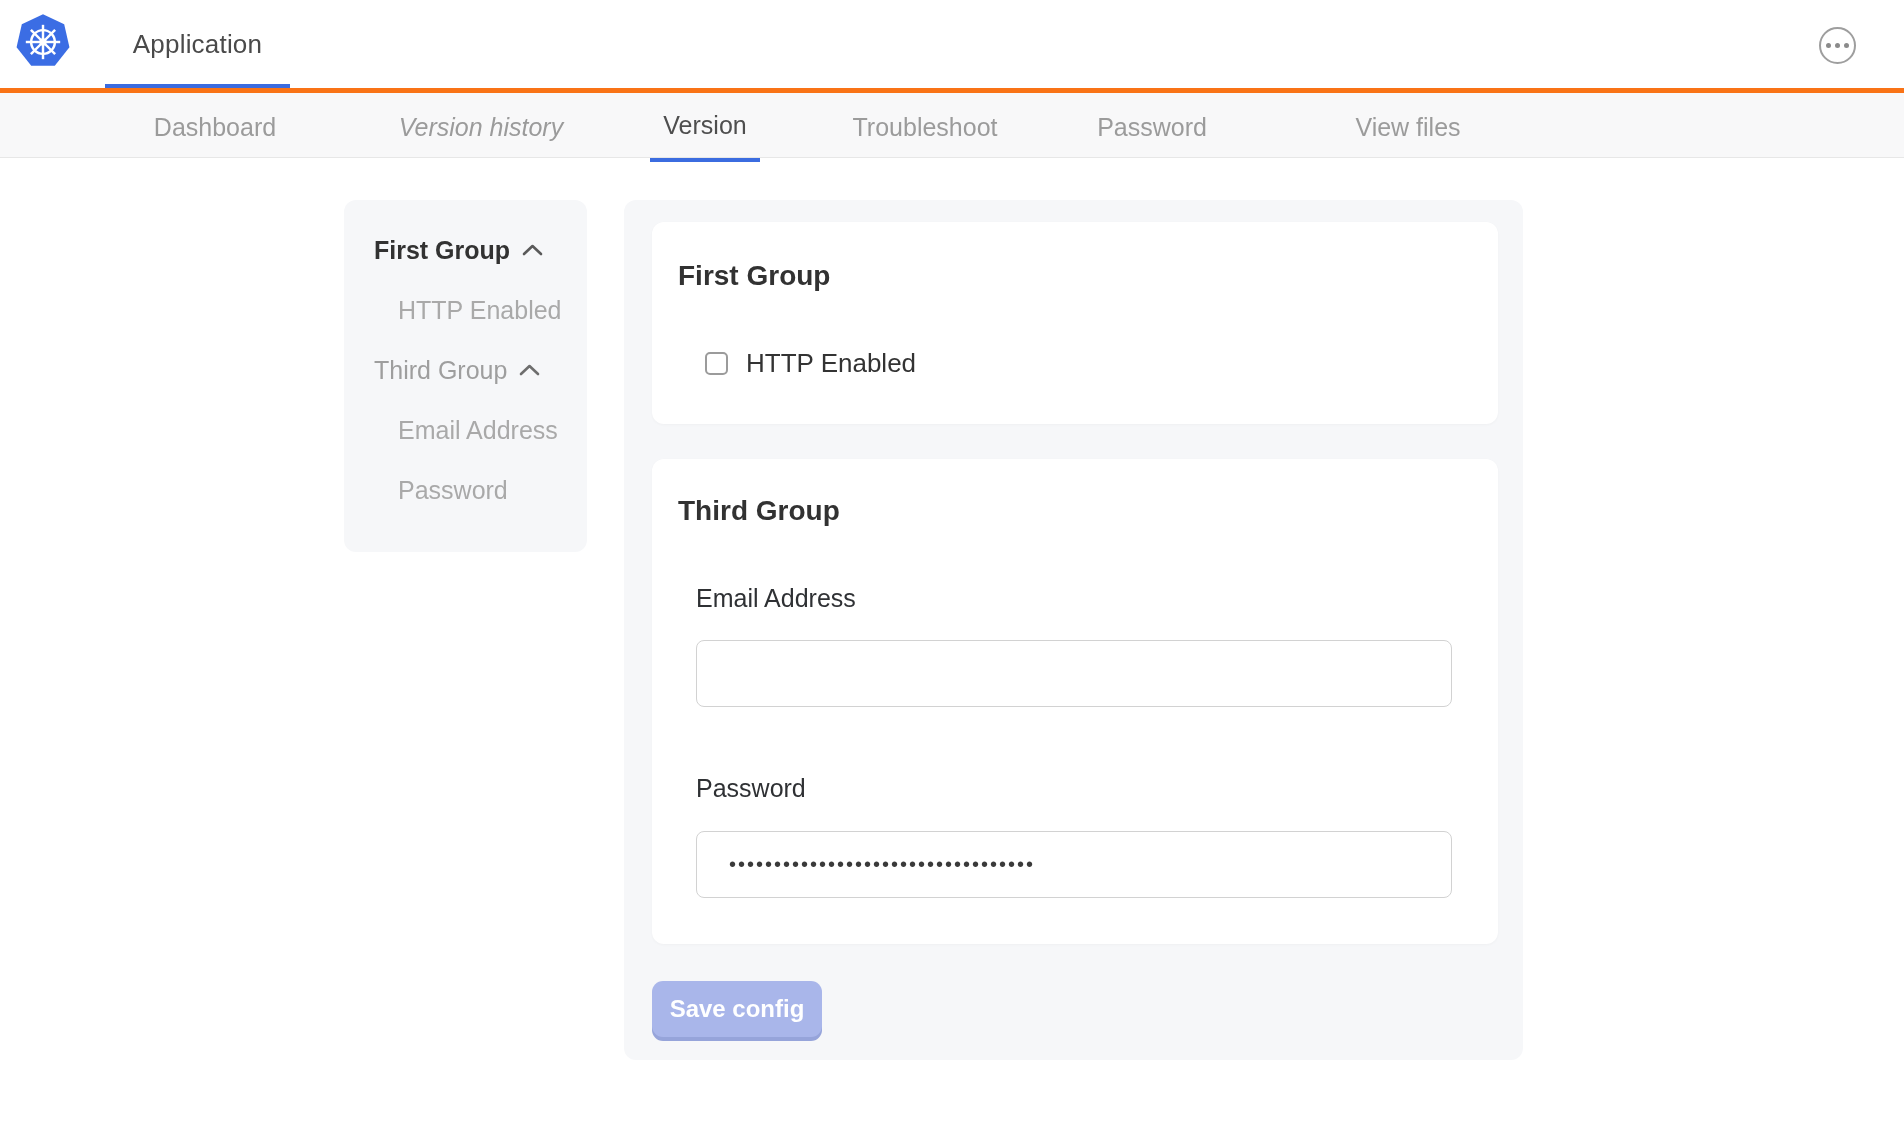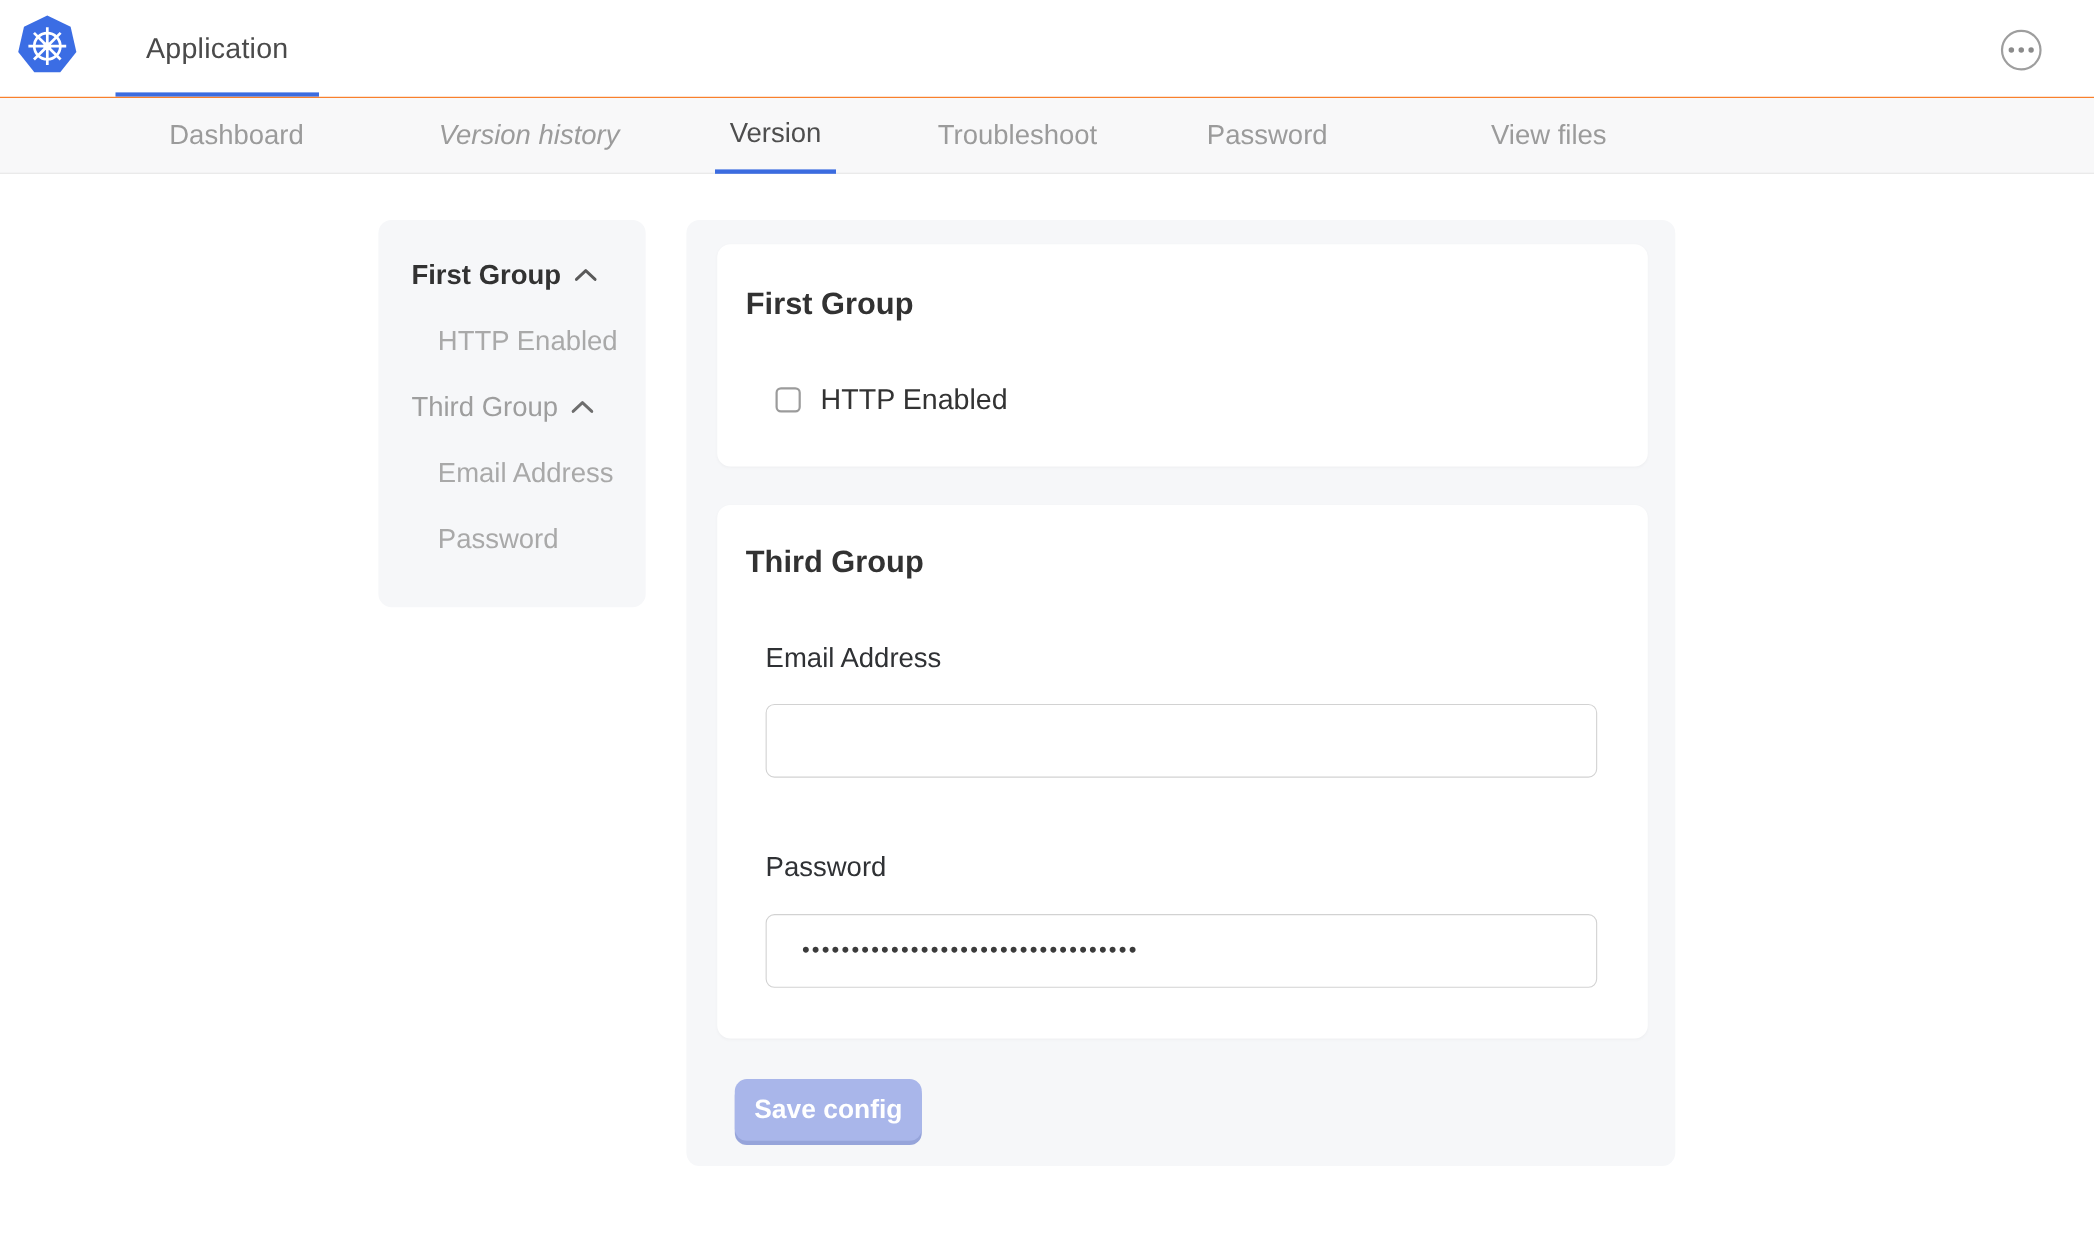--- a/index.html
+++ b/index.html
@@ -16,21 +16,21 @@
     display:flex; align-items:center; justify-content:center;
     border-bottom:4px solid #3b6ce0; cursor:pointer; }
   .app-tab span { font-size:26px; color:#4a4a4a; letter-spacing:.2px; }
   .menu-btn { position:absolute; left:1819px; top:27px; width:37px; height:37px;
     border:2px solid #9e9e9e; border-radius:50%;
     display:flex; align-items:center; justify-content:center; gap:4px; cursor:pointer; background:#fff; }
   .menu-btn i { width:5px; height:5px; border-radius:50%; background:#8b8b8b; display:block; }
 
   
   .navbar { position:absolute; left:0; top:88px; width:1904px; height:70px;
-    background:#f8f8f9; border-top:1px solid #f97316; border-bottom:1px solid #e7e7e7; }
+    background:#f8f8f9; border-top:5px solid #f97316; border-bottom:1px solid #e7e7e7; }
   .nav-tab { position:absolute; top:0; height:69px; display:flex; align-items:center;
     justify-content:center; font-size:25px; color:#9b9b9b; cursor:pointer; }
   .nav-tab.active { color:#4e4e4e; border-bottom:4px solid #3b6ce0; }
   .t-dashboard { left:145px; width:140px; }
   .t-version  { left:391px; width:180px;font-style:italic; }
   .t-config   { left:650px; width:110px; }
   .t-trouble  { left:845px; width:160px; }
   .t-license  { left:1102px; width:100px; }
   .t-viewfiles{ left:1348px; width:120px; }
   .t-registry { left:1524px; width:200px; }
@@ -63,21 +63,21 @@
   .field-label { position:absolute; left:44px; font-size:25px; color:#2f3134; line-height:30px; }
   .lbl-email { top:124px; }
   .lbl-password { top:314px; }
   .text-input { position:absolute; left:44px; width:756px; height:67px;
     border:1px solid #d2d2d2; border-radius:8px; background:#fff;
     padding:0 30px; font-size:24px; color:#3a3a3a; outline:none;
     font-family:"Liberation Sans","DejaVu Sans",sans-serif; }
   .in-email { top:181px; }
   .in-password { top:372px; font-size:20px; letter-spacing:2px; color:#3a3a3a; padding:0 32px; }
 
-  .save-btn { position:absolute; left:44px; top:781px; width:170px; height:56px;
+  .save-btn { position:absolute; left:28px; top:781px; width:170px; height:56px;
     background:#a9b6ea; border:none; border-radius:11px;
     box-shadow:0 4px 0 #96a4da; color:#ffffff; font-weight:bold; font-size:24px;
     font-family:"Liberation Sans","DejaVu Sans",sans-serif; cursor:pointer; }
 </style>
 </head>
 <body>
 
 <div class="top-strip"></div>
 
 <div class="header">

